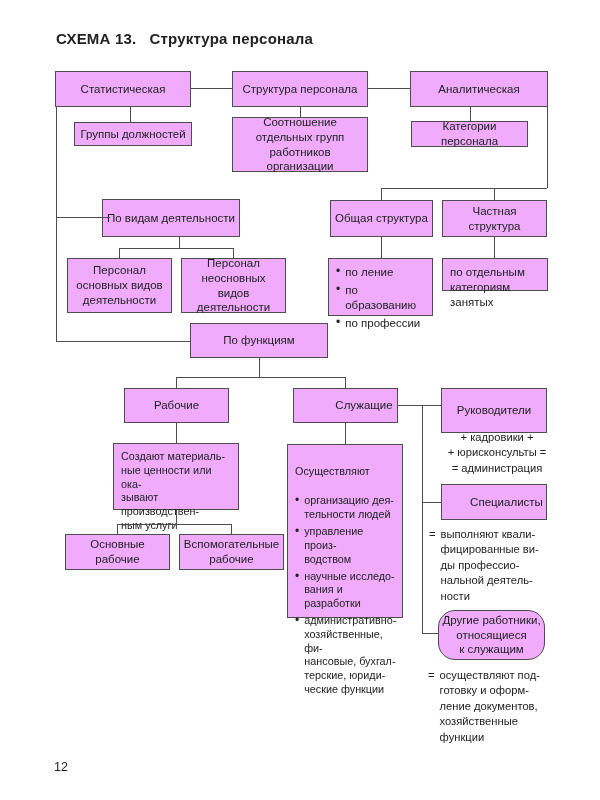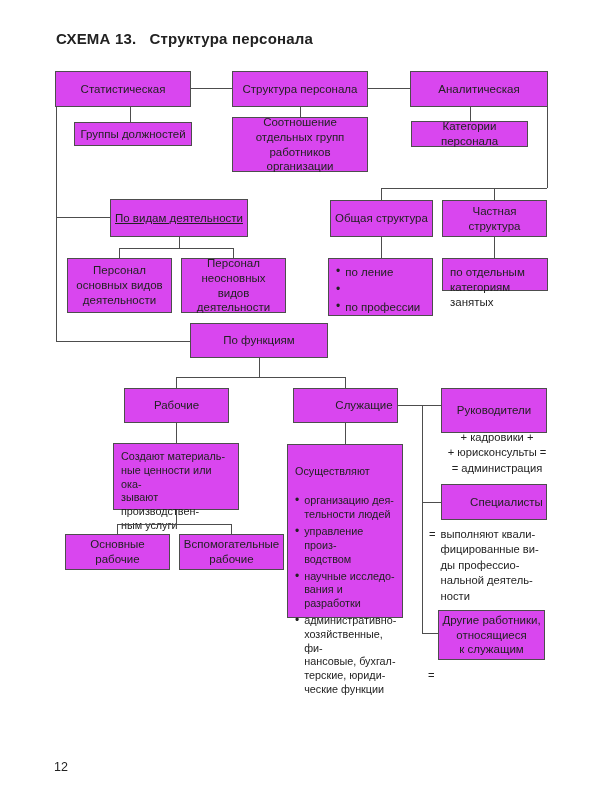--- a/index.html
+++ b/index.html
@@ -6,21 +6,21 @@
   body {
     width:600px; height:800px; background:#ffffff; position:relative;
     font-family:"Liberation Sans", sans-serif; color:#222222; overflow:hidden;
   }
   .title {
     position:absolute; left:56px; top:30px; font-size:15px; font-weight:bold;
     letter-spacing:0.2px; white-space:nowrap;
   }
   .title .gap { display:inline-block; width:13px; }
   .box {
-    position:absolute; border:1px solid #4d4d4d; background:#d946ef;
+    position:absolute; border:1px solid #4d4d4d; background:#f0abfc;
     display:flex; align-items:center; justify-content:center; text-align:center;
     font-size:11.5px; line-height:1.3; white-space:pre-line; box-sizing:border-box;
     padding:2px 3px;
   }
   .box.al {
     justify-content:flex-start; align-items:flex-start; text-align:left;
     padding:6px 7px;
   }
   .box.small-text { font-size:10.8px; line-height:1.28; }
   .ln { position:absolute; background:#4d4d4d; }
@@ -47,35 +47,35 @@
 <div class="box" style="left:55px; top:71px; width:136px; height:36px;">Статистическая</div>
 <div class="box" style="left:232px; top:71px; width:136px; height:36px;">Структура персонала</div>
 <div class="box" style="left:410px; top:71px; width:138px; height:36px;">Аналитическая</div>
 
 <div class="box" style="left:74px; top:122px; width:118px; height:24px;">Группы должностей</div>
 <div class="box" style="left:232px; top:117px; width:136px; height:55px;">Соотношение
 отдельных групп
 работников организации</div>
 <div class="box" style="left:411px; top:121px; width:117px; height:26px;">Категории персонала</div>
 
-<div class="box" style="left:110px; top:199px; width:138px; height:38px;text-decoration:underline;">По видам деятельности</div>
+<div class="box" style="left:102px; top:199px; width:138px; height:38px;">По видам деятельности</div>
 <div class="box" style="left:330px; top:200px; width:103px; height:37px;">Общая структура</div>
 <div class="box" style="left:442px; top:200px; width:105px; height:37px;">Частная структура</div>
 
 <div class="box" style="left:67px; top:258px; width:105px; height:55px;">Персонал
 основных видов
 деятельности</div>
 <div class="box" style="left:181px; top:258px; width:105px; height:55px;">Персонал
 неосновных видов
 деятельности</div>
 
 <div class="box al" style="left:328px; top:258px; width:105px; height:58px;">
   <div class="blist">
     <div class="bitem"><span class="bdot">•</span><span class="btxt">по ление</span></div>
-    <div class="bitem"><span class="bdot">•</span></div>
+    <div class="bitem"><span class="bdot">•</span><span class="btxt">по образованию</span></div>
     <div class="bitem"><span class="bdot">•</span><span class="btxt">по профессии</span></div>
   </div>
 </div>
 
 <div class="box al" style="left:442px; top:258px; width:106px; height:33px;">по отдельным
 категориям занятых</div>
 
 <div class="box" style="left:190px; top:323px; width:138px; height:35px;">По функциям</div>
 
 <div class="box" style="left:124px; top:388px; width:105px; height:35px;">Рабочие</div>
@@ -118,25 +118,30 @@
 <div class="box" style="left:441px; top:484px; width:106px; height:36px;padding-left:28px;">Специалисты</div>
 <div class="note eqrow" style="left:429px; top:527px; width:122px;">
   <span class="eq">=</span>
   <span>выполняют квали-
 фицированные ви-
 ды профессио-
 нальной деятель-
 ности</span>
 </div>
 
-<div class="box" style="left:438px; top:610px; width:107px; height:50px;">Другие работники,
+<div class="box" style="left:438px; top:610px; width:107px; height:50px;border-radius:17px;">Другие работники,
 относящиеся
 к служащим</div>
 <div class="note eqrow" style="left:428px; top:668px; width:125px;">
   <span class="eq">=</span>
+  <span>осуществляют под-
+готовку и оформ-
+ление документов,
+хозяйственные
+функции</span>
 </div>
 
 <div class="pagenum">12</div>
 
 <div class="ln" style="left:191px; top:88px; width:41px; height:1px;"></div>
 <div class="ln" style="left:368px; top:88px; width:42px; height:1px;"></div>
 
 <div class="ln" style="left:130px; top:107px; width:1px; height:15px;"></div>
 <div class="ln" style="left:300px; top:107px; width:1px; height:10px;"></div>
 <div class="ln" style="left:470px; top:107px; width:1px; height:14px;"></div>

